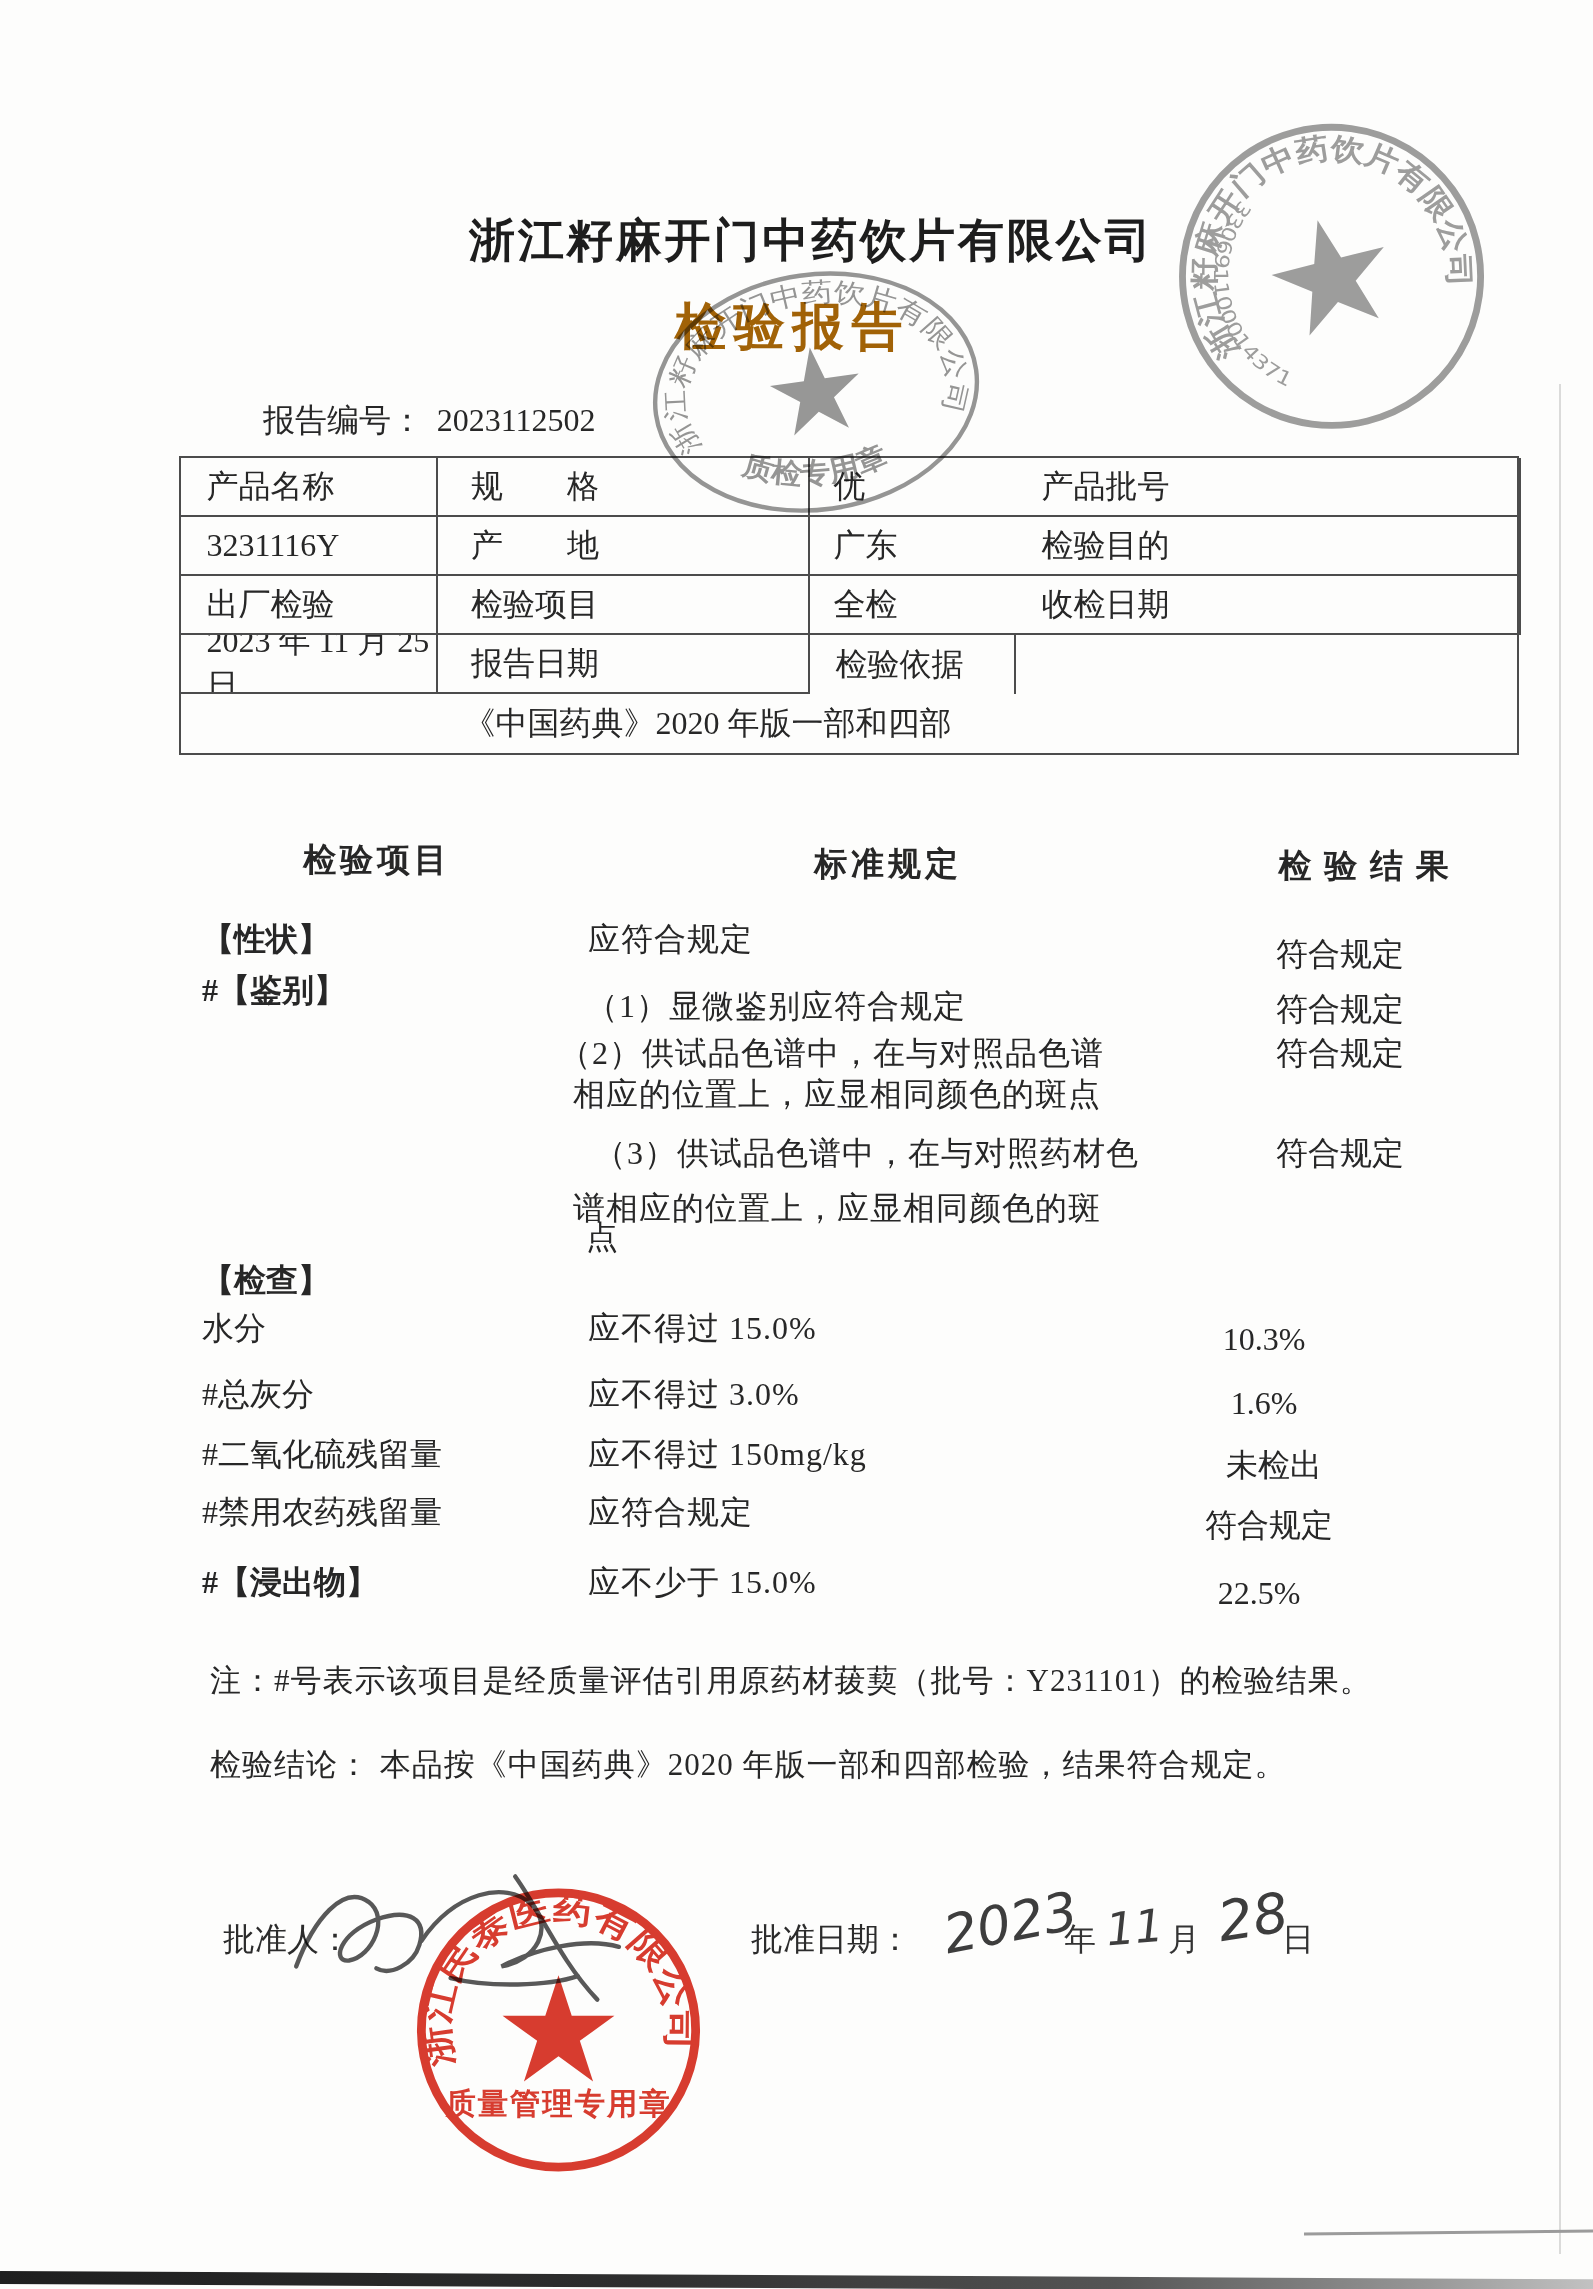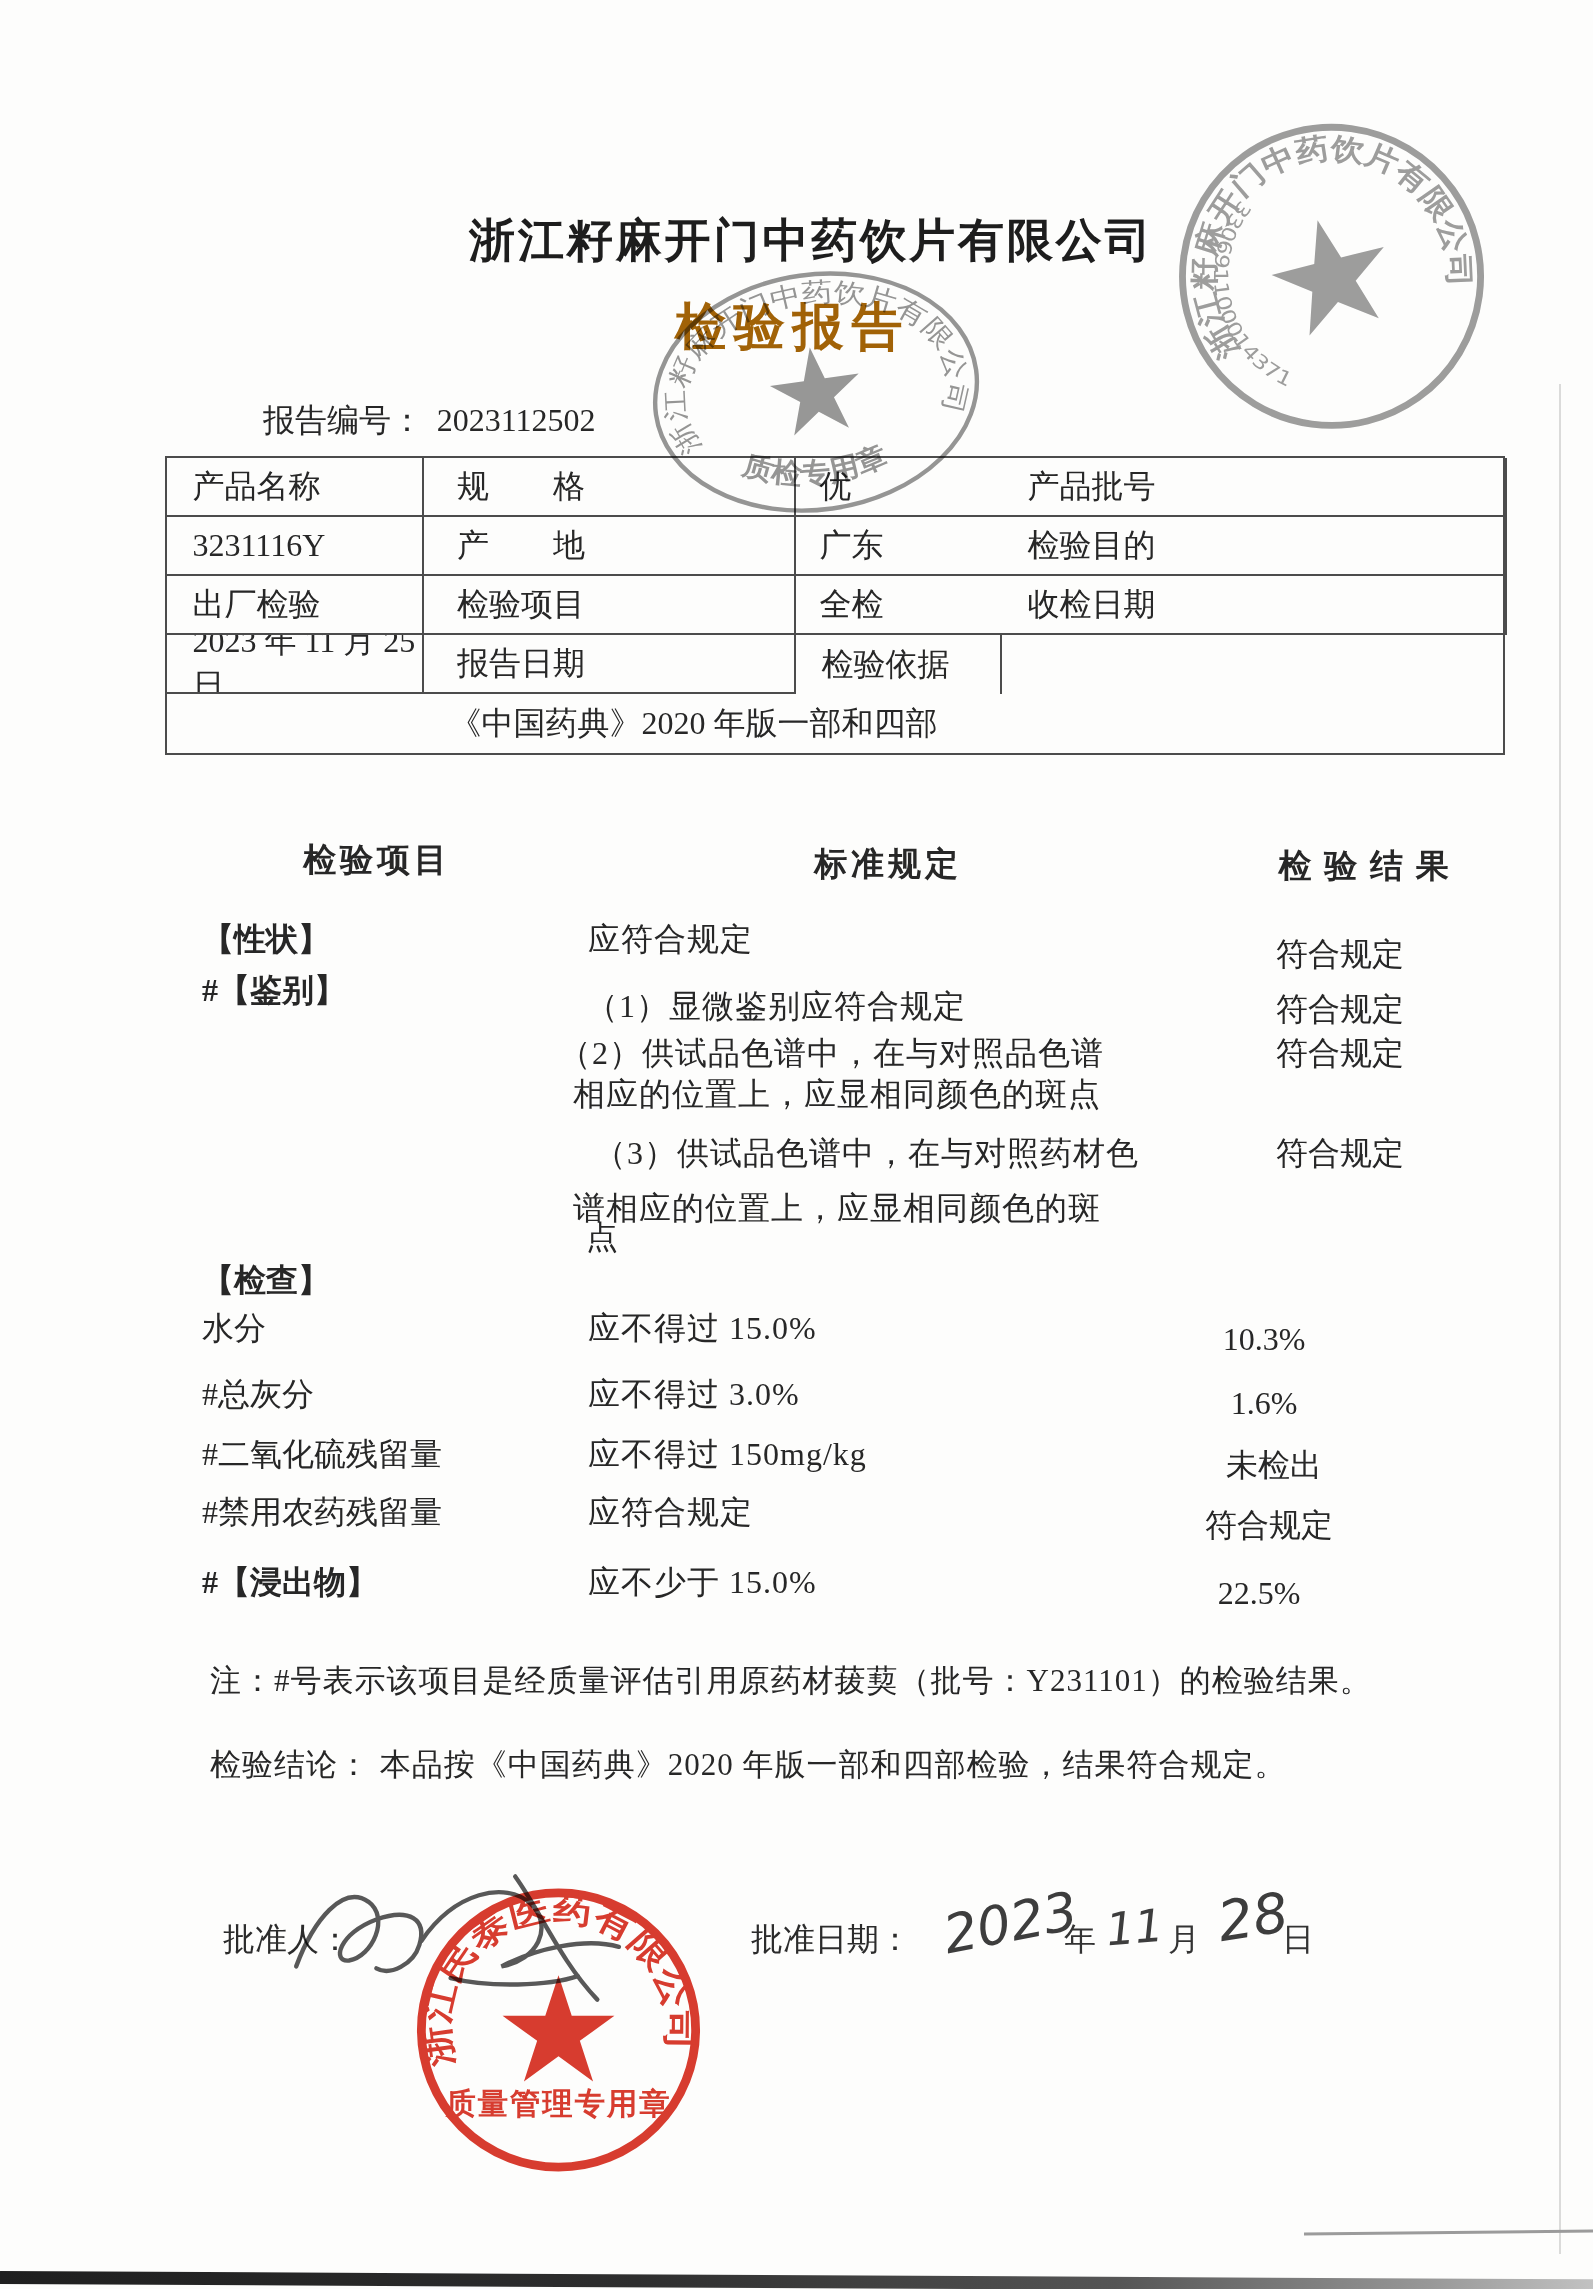--- a/index.html
+++ b/index.html
@@ -6,21 +6,21 @@
   .page{position:relative;width:1594px;height:2290px;background:#fdfdfc;overflow:hidden;
         font-family:"Liberation Serif","DejaVu Serif",serif;color:#272727;}
   .abs{position:absolute;line-height:1;white-space:nowrap;}
   .company-title{left:469px;top:218px;font-size:46px;font-weight:600;letter-spacing:2.9px;color:#1d1d1d;}
   .doc-title{left:675px;top:301px;font-size:51px;font-weight:700;letter-spacing:7.8px;
              font-family:"Liberation Sans","DejaVu Sans",sans-serif;color:#a16207;}
   .report-no{left:263px;top:404px;font-size:32px;}
   .report-no .num{margin-left:13.7px;}
 
   
-  .info-table{position:absolute;left:165px;top:456px;width:1340px;display:grid;
+  .info-table{position:absolute;left:179px;top:456px;width:1340px;display:grid;
       grid-template-columns:257px 372px 206px 505px;grid-auto-rows:59px;
       border:2px solid #4c4c4c;box-sizing:border-box;font-size:32px;}
   .cell{border-right:2px solid #4c4c4c;border-bottom:2px solid #4c4c4c;display:flex;
       align-items:center;padding-left:25.5px;box-sizing:border-box;overflow:hidden;}
   .cell.lbl2{padding-left:33px;}
   .cell.val2{padding-left:23.5px;}
   .cell.last-col{border-right:none;}
   .cell.last-row{border-bottom:none;}
   .cell.span3{grid-column:2/5;}
 

